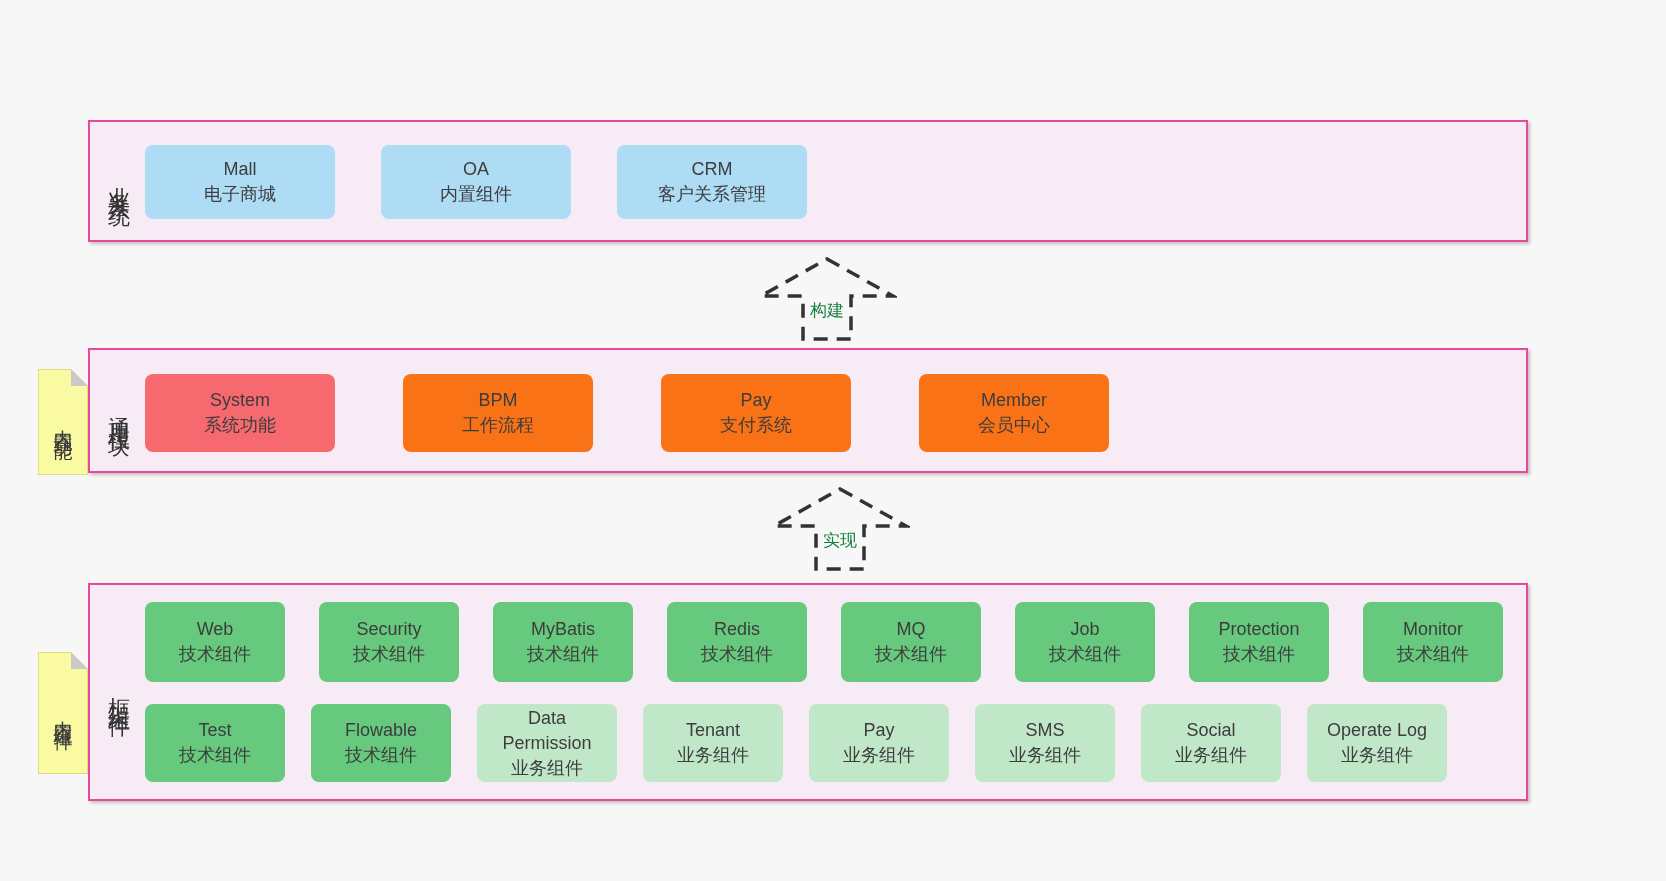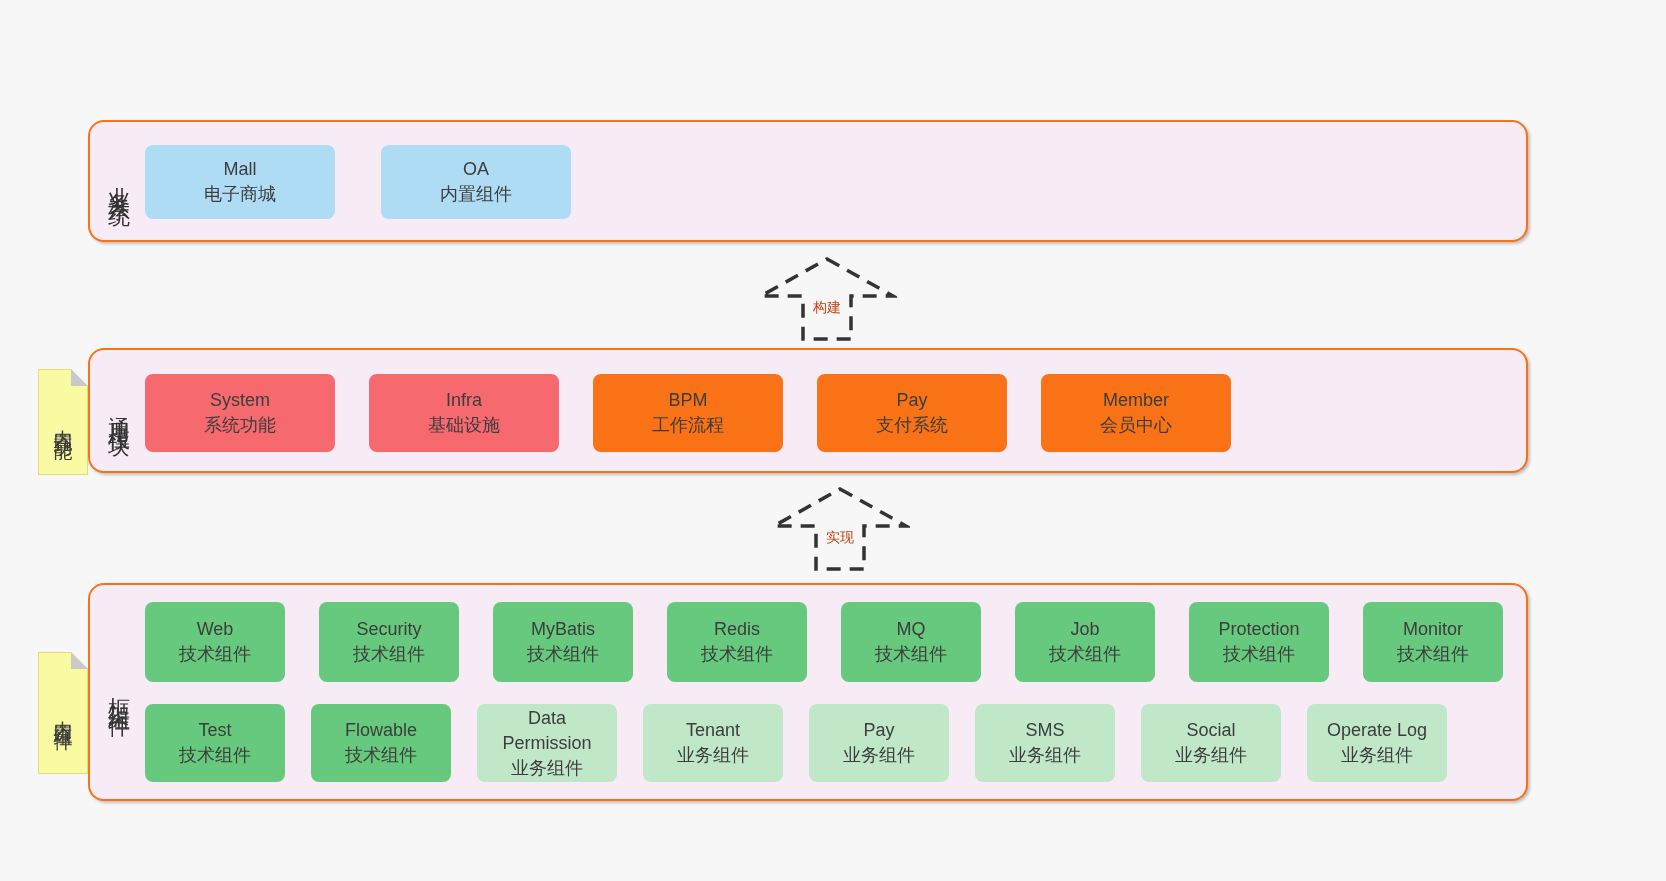--- a/index.html
+++ b/index.html
@@ -12,22 +12,22 @@
     overflow:hidden;
   }
   .stage{position:absolute;left:0;top:0;width:1666px;height:881px;}
 
   
   .band{
     position:absolute;
     left:88px;
     width:1440px;
     background:#f7ecf5;
-    border:2px solid #f97316;
-    border-radius:16px;
+    border:2px solid #ec4899;
+    border-radius:0;
     box-shadow:2px 2px 3px rgba(0,0,0,0.22);
     box-sizing:border-box;
   }
   .band-1{top:120px;height:122px;}
   .band-2{top:348px;height:125px;}
   .band-3{top:583px;height:218px;}
 
   .band-title{
     position:absolute;
     left:14px;top:50%;
@@ -39,21 +39,21 @@
     color:#333;
     white-space:nowrap;
   }
 
   .row{
     position:absolute;
     left:55px;
     display:flex;
   }
   .band-1 .row{top:23px;gap:46px;}
-  .band-2 .row{top:24px;gap:34px;}
+  .band-2 .row{top:24px;gap:68px;}
   .band-3 .row-1{top:17px;gap:34px;}
   .band-3 .row-2{top:119px;gap:26px;}
 
   
   .box{
     border-radius:8px;
     display:flex;
     flex-direction:column;
     justify-content:center;
     align-items:center;
@@ -80,22 +80,22 @@
   .arrow{position:absolute;width:140px;height:86px;}
   .arrow-1{left:757px;top:256px;}
   .arrow-2{left:770px;top:486px;}
   .arrow svg{position:absolute;left:0;top:0;}
   .arrow-label{
     position:absolute;
     left:50%;top:42px;
     transform:translateX(-50%);
     background:#f7f7f7;
     padding:1px 3px;
-    font-size:14px;
-    color:#c2410c;
+    font-size:17px;
+    color:#15803d;
     white-space:nowrap;
   }
 
   
   .note{
     position:absolute;
     left:38px;
     width:50px;
     background:#fafaa2;
     border:1px solid #dedc7e;
@@ -136,41 +136,41 @@
     <div class="band-title">业务系统</div>
     <div class="row">
       <div class="box blue w-lg">
         <span class="en">Mall</span>
         <span class="zh">电子商城</span>
       </div>
       <div class="box blue w-lg">
         <span class="en">OA</span>
         <span class="zh">内置组件</span>
       </div>
+      <div class="box blue w-lg">
+        <span class="en">CRM</span>
+        <span class="zh">客户关系管理</span>
+      </div>
     </div>
   </section>
 
   <div class="arrow arrow-1">
     <svg width="140" height="86" viewBox="0 0 140 86">
       <polygon points="70,3 136,40 94,40 94,83 46,83 46,40 4,40" fill="none" stroke="#333333" stroke-width="3.5" stroke-dasharray="14 9"></polygon>
     </svg>
     <div class="arrow-label">构建</div>
   </div>
 
   <section class="band band-2">
     <div class="band-title">通用模块</div>
     <div class="row">
       <div class="box red w-lg">
         <span class="en">System</span>
         <span class="zh">系统功能</span>
       </div>
-      <div class="box red w-lg">
-        <span class="en">Infra</span>
-        <span class="zh">基础设施</span>
-      </div>
       <div class="box pink w-lg">
         <span class="en">BPM</span>
         <span class="zh">工作流程</span>
       </div>
       <div class="box pink w-lg">
         <span class="en">Pay</span>
         <span class="zh">支付系统</span>
       </div>
       <div class="box pink w-lg">
         <span class="en">Member</span>

